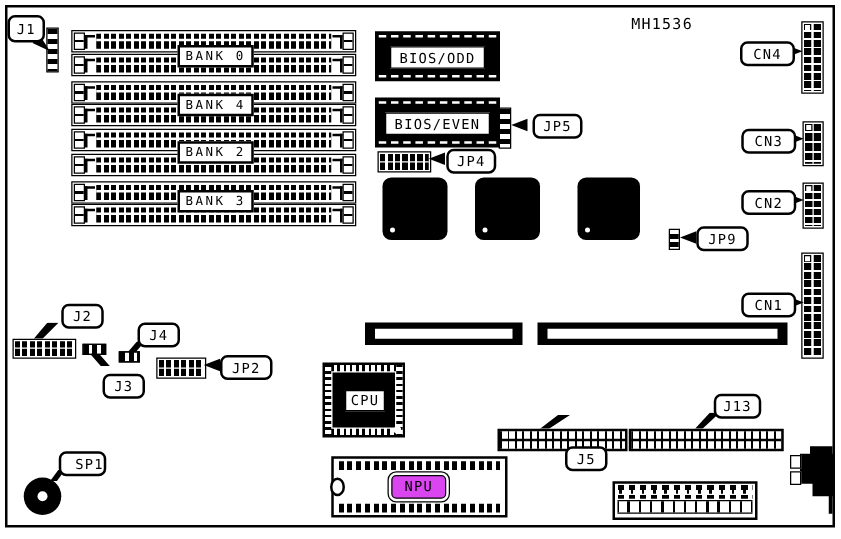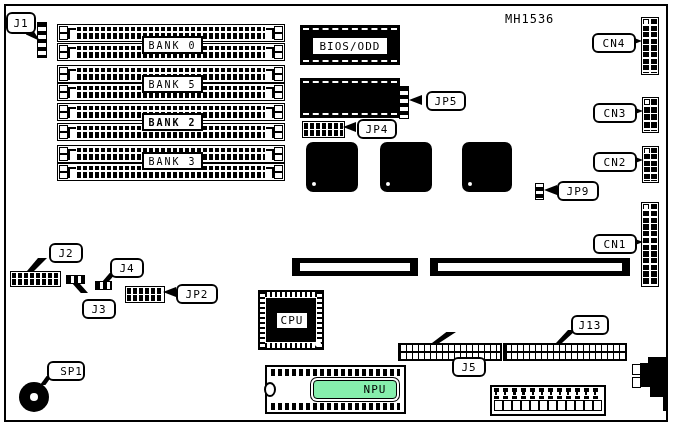--- a/index.html
+++ b/index.html
@@ -78,23 +78,23 @@
   
   .spk{position:absolute;left:19px;top:382px;width:30px;height:30px;background:#000;border-radius:50%;}
   .spk .hole{position:absolute;left:11px;top:11px;width:8px;height:8px;background:#fff;border-radius:50%;}
   
   .npu{position:absolute;left:265px;top:365px;width:137px;height:45px;border:2px solid #000;background:#fff;}
   .npu .pins-t,.npu .pins-b{position:absolute;left:4px;right:4px;height:7px;
         background:repeating-linear-gradient(90deg,#000 0 4px,#fff 4px 7px);}
   .npu .pins-t{top:2px}.npu .pins-b{bottom:2px}
   .npu .nnotch{position:absolute;left:-3px;top:15px;width:8px;height:11px;background:#fff;
         border:2px solid #000;border-radius:50%;}
-  .npu .nlabel{position:absolute;left:46px;top:13px;width:42px;height:17px;background:#86efac;
+  .npu .nlabel{position:absolute;left:46px;top:13px;width:42px;height:17px;background:#d946ef;
         border:1px solid #000;border-radius:4px;box-shadow:0 0 0 2px #fff,0 0 0 3px #000;
-        display:flex;align-items:center;justify-content:center;font-size:11px;letter-spacing:1px;padding-left:40px;}
+        display:flex;align-items:center;justify-content:center;font-size:11px;letter-spacing:1px;}
   
   .pwr{position:absolute;left:490px;top:385px;width:112px;height:27px;border:2px solid #000;background:#fff;}
   .pwr .caps{position:absolute;left:2px;right:2px;top:1px;height:4px;
         background:repeating-linear-gradient(90deg,#000 0 5px,transparent 5px 9px);}
   .pwr .stems{position:absolute;left:2px;right:2px;top:5px;height:3px;
         background:repeating-linear-gradient(90deg,transparent 0 1.5px,#000 1.5px 3.5px,transparent 3.5px 9px);}
   .pwr .dashes{position:absolute;left:2px;right:2px;top:9px;height:3px;
         background:repeating-linear-gradient(90deg,#000 0 5px,transparent 5px 9px);}
   .pwr .sq{position:absolute;left:2px;right:2px;top:13px;height:9px;border-top:1px solid #000;border-bottom:1px solid #000;
         background:repeating-linear-gradient(90deg,#000 0 1px,#fff 1px 8px,#000 8px 9px);}
@@ -186,32 +186,33 @@
       <div class="endL"></div>
       <div class="hookL"></div>
       <div class="strip">
         <div class="mid"></div>
       </div>
       <div class="hookR"></div>
       <div class="endR"></div>
     </div>
 
   <div class="bank-label" style="top:36px;">BANK 0</div>
-  <div class="bank-label" style="top:75px;">BANK 5</div>
-  <div class="bank-label" style="top:113px;font-weight:bold;">BANK 2</div>
+  <div class="bank-label" style="top:75px;">BANK 4</div>
+  <div class="bank-label" style="top:113px;">BANK 2</div>
   <div class="bank-label" style="top:152px;">BANK 3</div>
 
   <div class="dip" style="left:300px;top:25px;width:100px;height:40px;">
     <div class="dash-top"></div>
     <div class="dash-bot"></div>
     <div class="chip-label" style="left:12px;top:12px;width:74px;height:16px;">BIOS/ODD</div>
   </div>
   <div class="dip" style="left:300px;top:78px;width:100px;height:40px;">
     <div class="dash-top"></div>
     <div class="dash-bot"></div>
+    <div class="chip-label" style="left:8px;top:12px;width:82px;height:16px;">BIOS/EVEN</div>
   </div>
 
   <div class="vhdr" style="left:399px;top:86px;width:8px;height:31px;"></div>
   <div class="arrow-l" style="left:409px;top:95px;"></div>
   <div class="co" style="left:426px;top:91px;width:36px;height:16px;">
       <span>JP5</span>
     </div>
 
   <div class="hdr2" style="left:302px;top:121px;width:39px;height:13px;">
       <div class="mid"></div>

